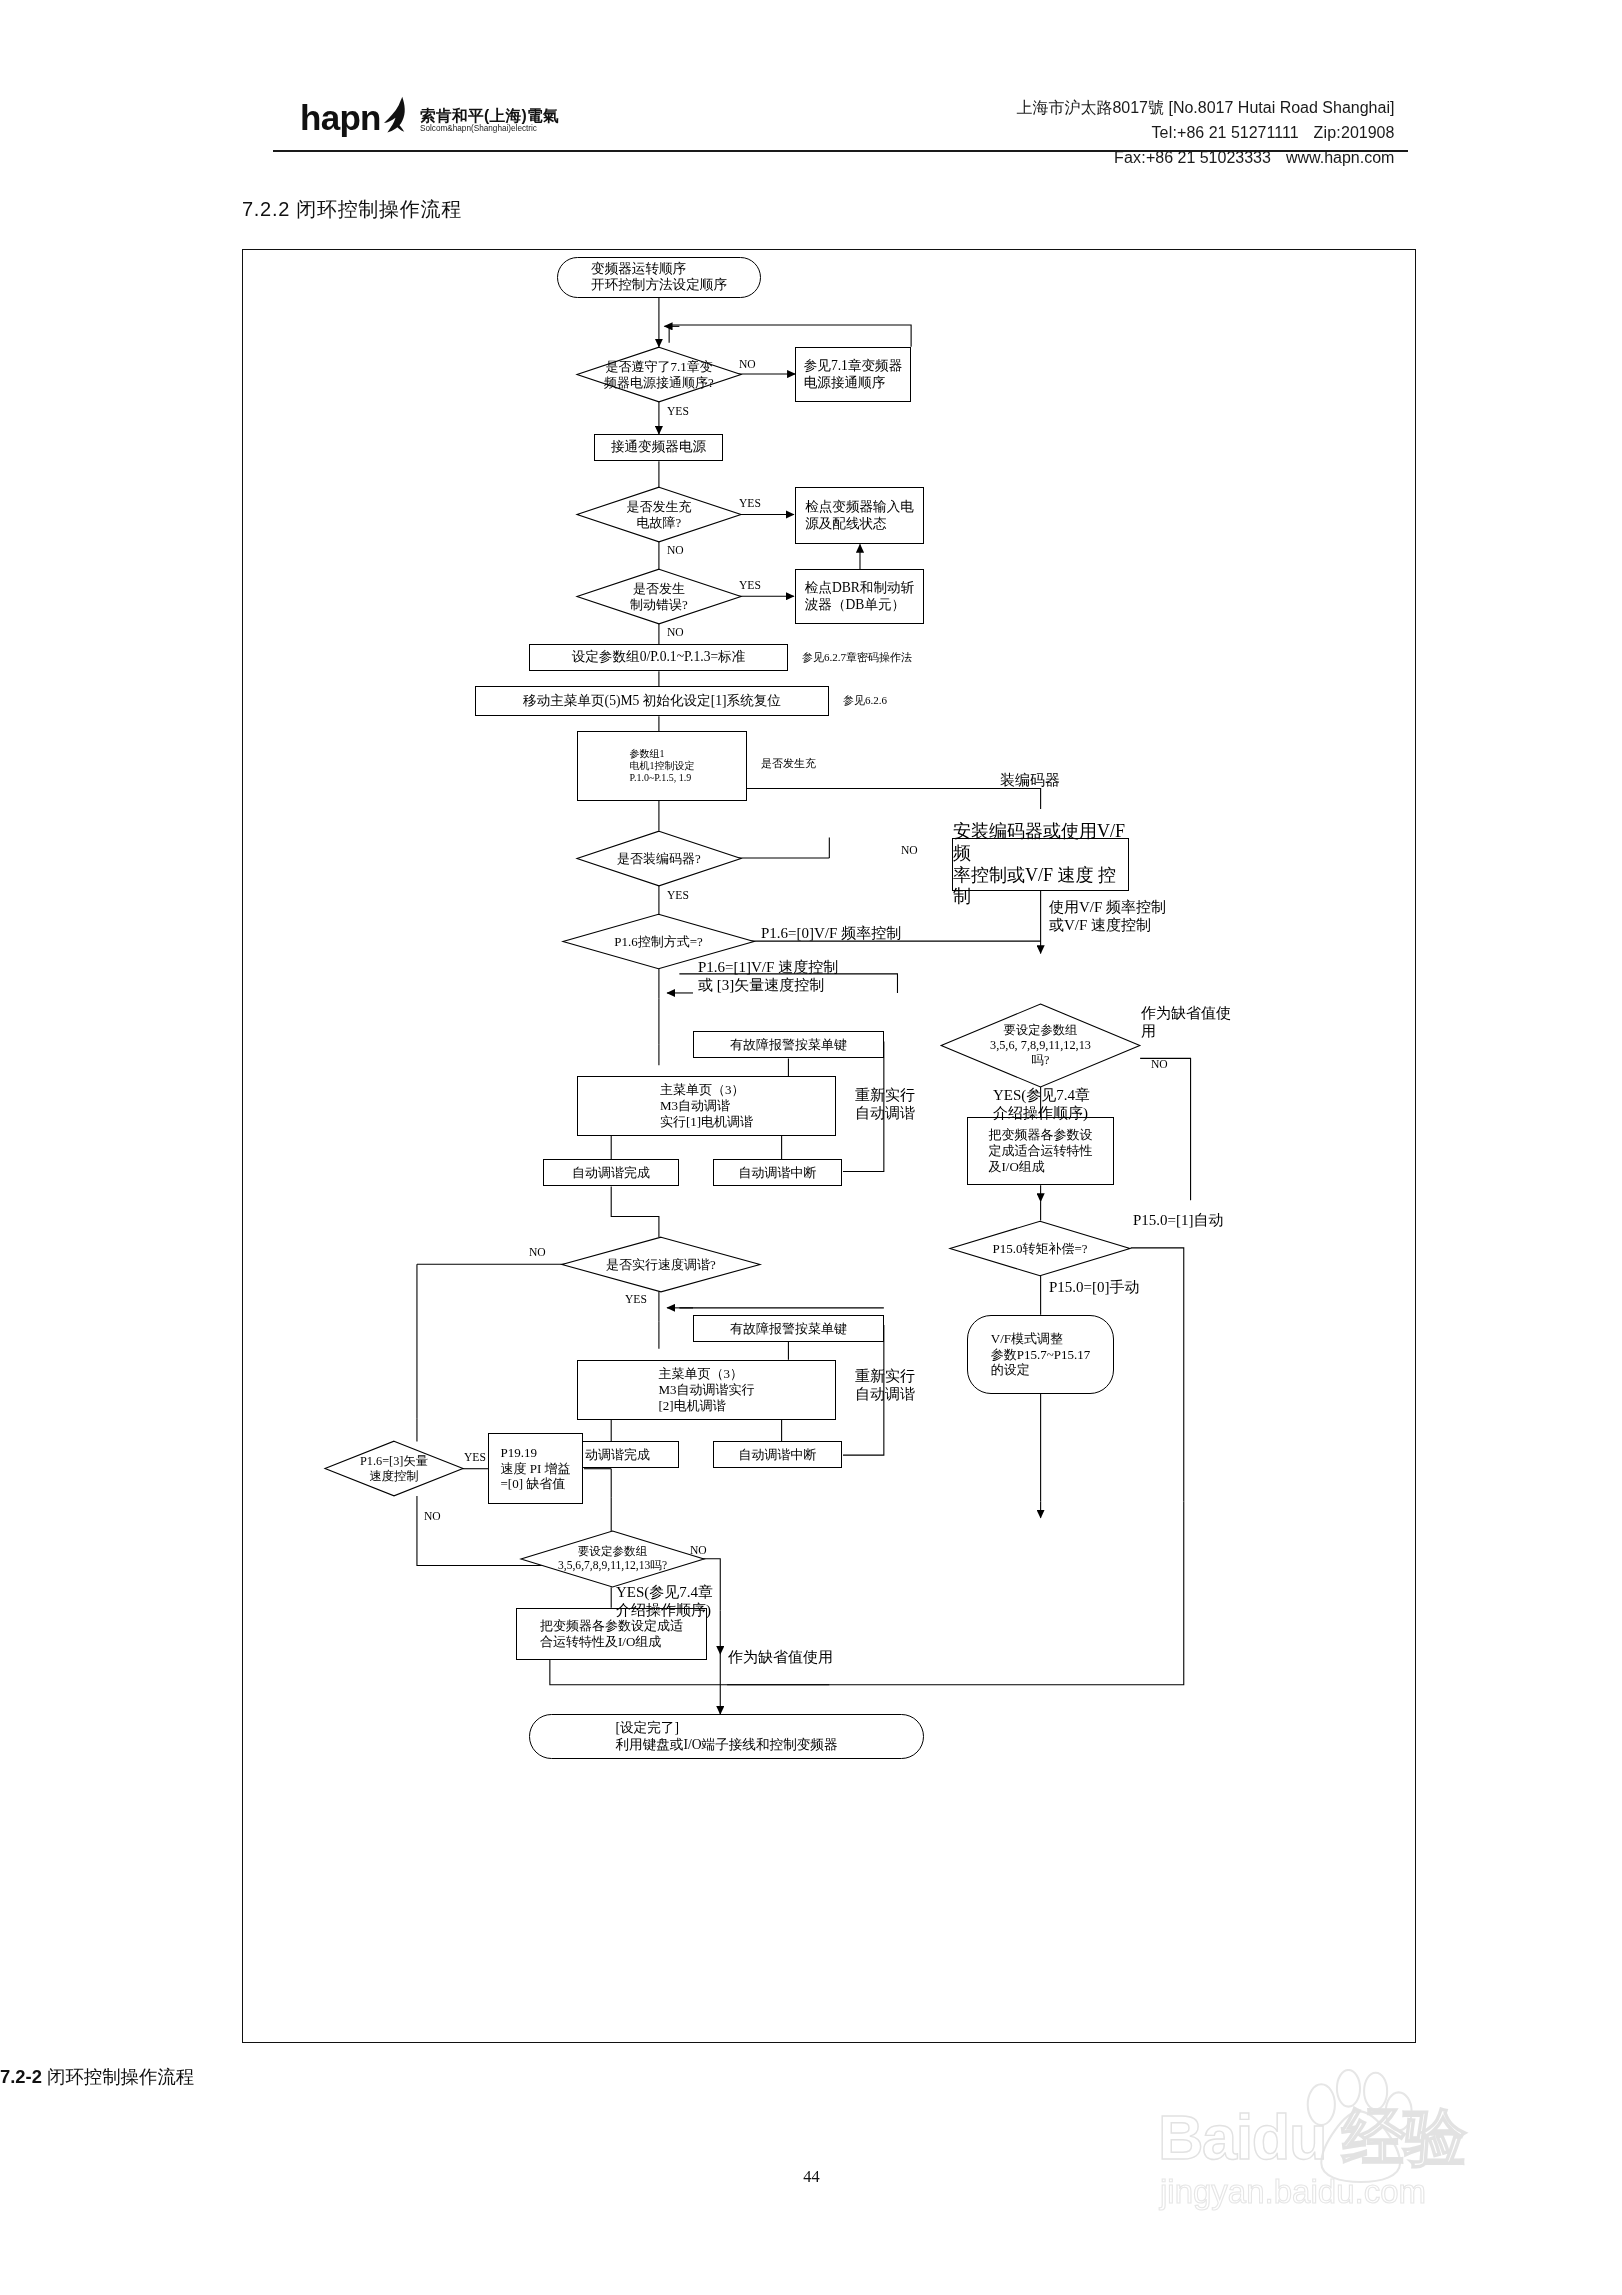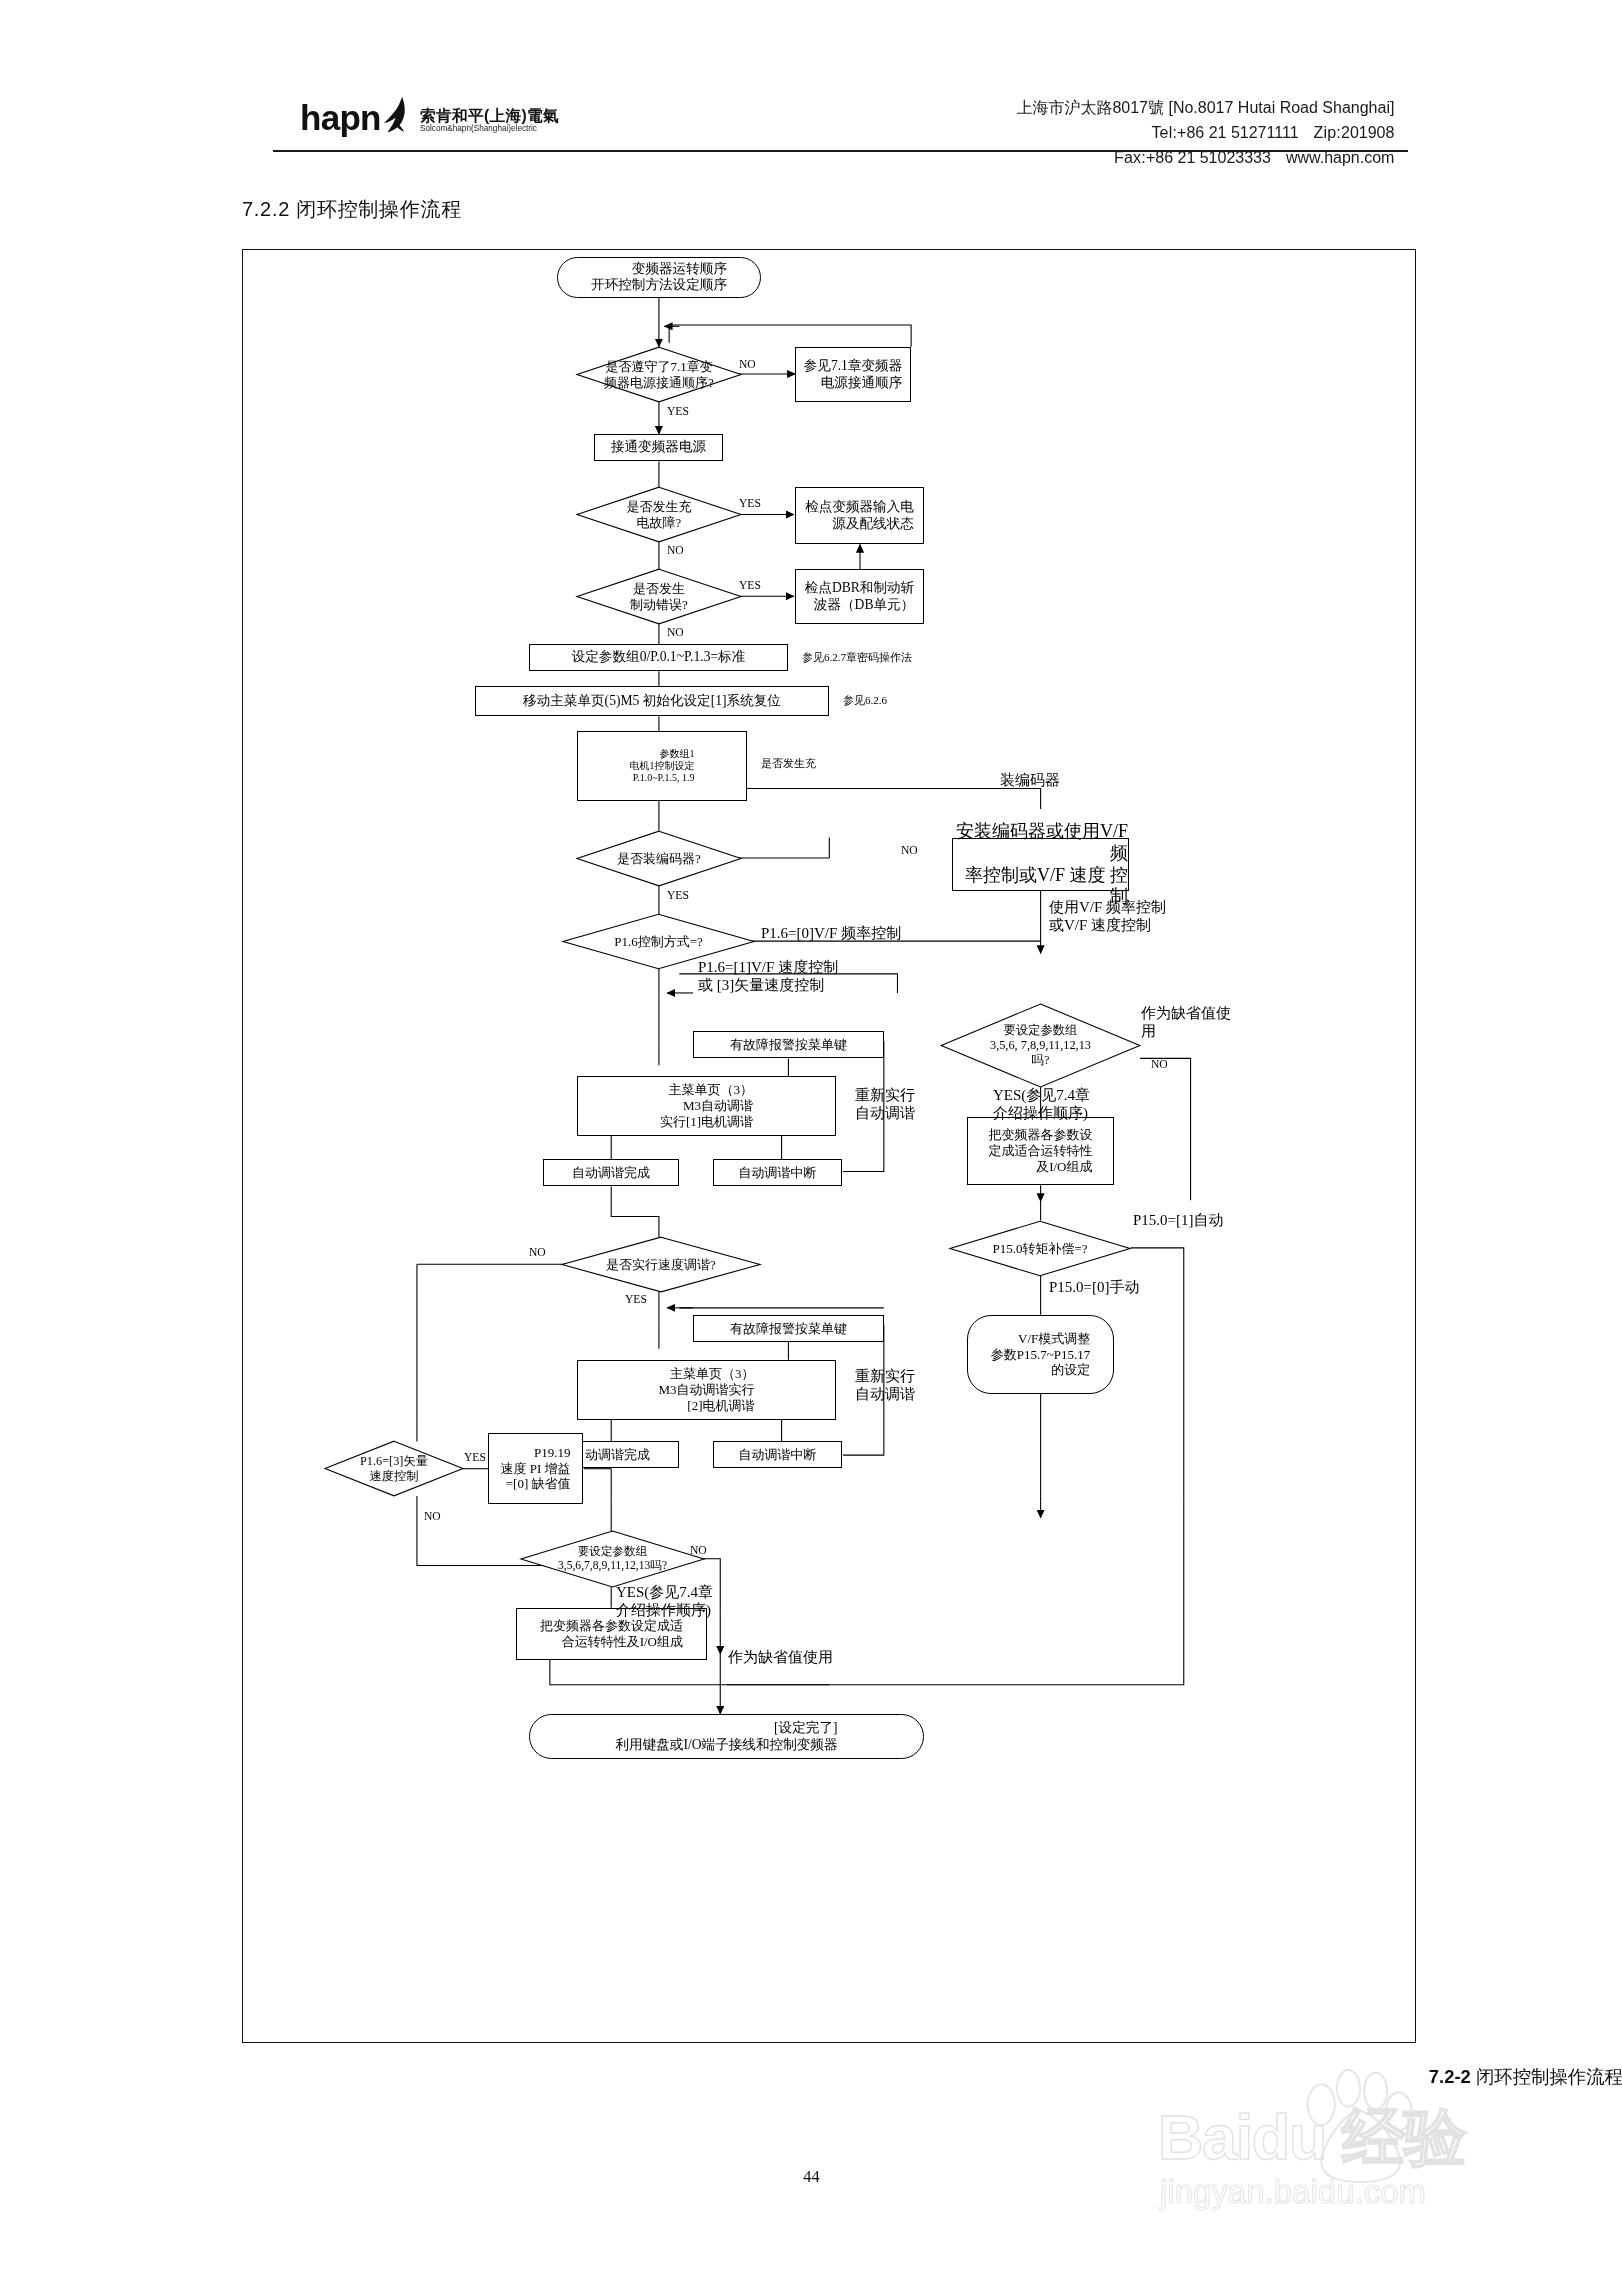--- a/index.html
+++ b/index.html
@@ -99,21 +99,21 @@
     width: 1174px; height: 1794px;
   }
 
   
   .node {
     position: absolute;
     box-sizing: border-box;
     display: flex;
     align-items: center;
     justify-content: center;
-    text-align: right;
+    text-align: left;
     color: #000;
     font-family: "Liberation Serif", serif;
     line-height: 1.22;
     white-space: pre-line;
     z-index: 5;
     background: #fff;
   }
   .proc {
     border: 1.1px solid #000;
     font-size: 13.6px;
@@ -166,21 +166,21 @@
     white-space: pre-line;
     line-height: 1.2;
     z-index: 6;
   }
 
   
   #fig-caption {
     position: absolute;
     left: 0; top: 2064px;
     width: 1623px;
-    text-align: right;
+    text-align: left;
     font-family: "Liberation Sans", sans-serif;
     font-size: 18.4px;
     color: #111;
   }
   #fig-caption .num { font-weight: bold; }
   #page-number {
     position: absolute;
     left: 0; top: 2167px;
     width: 1623px;
     text-align: center;

